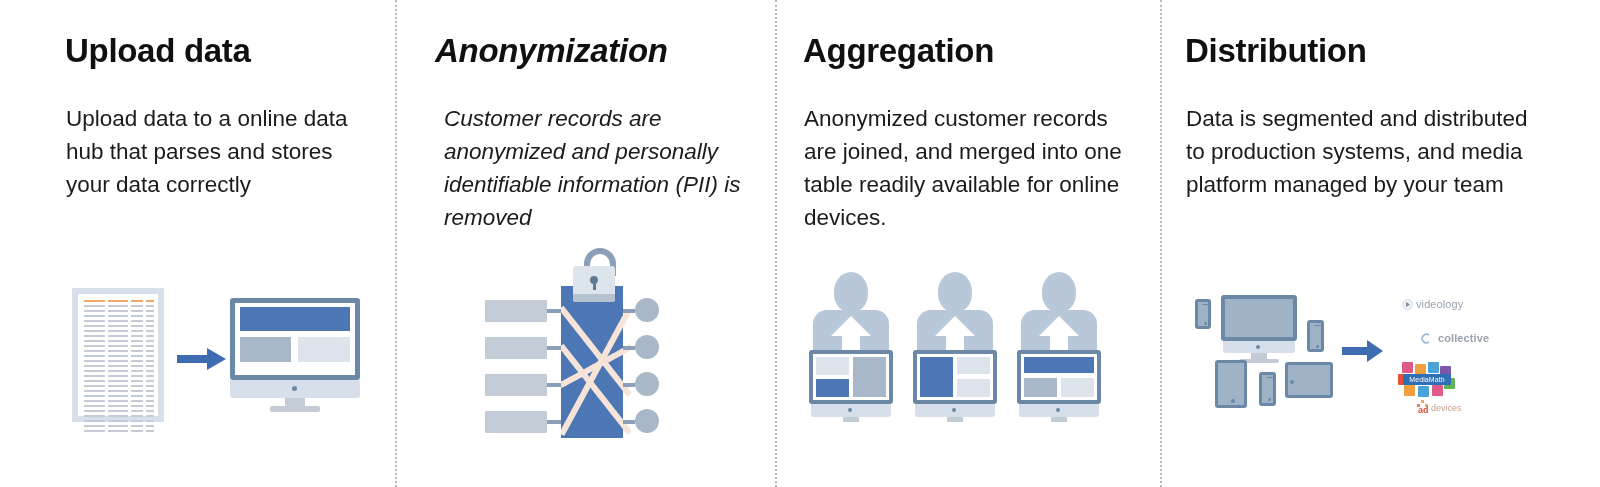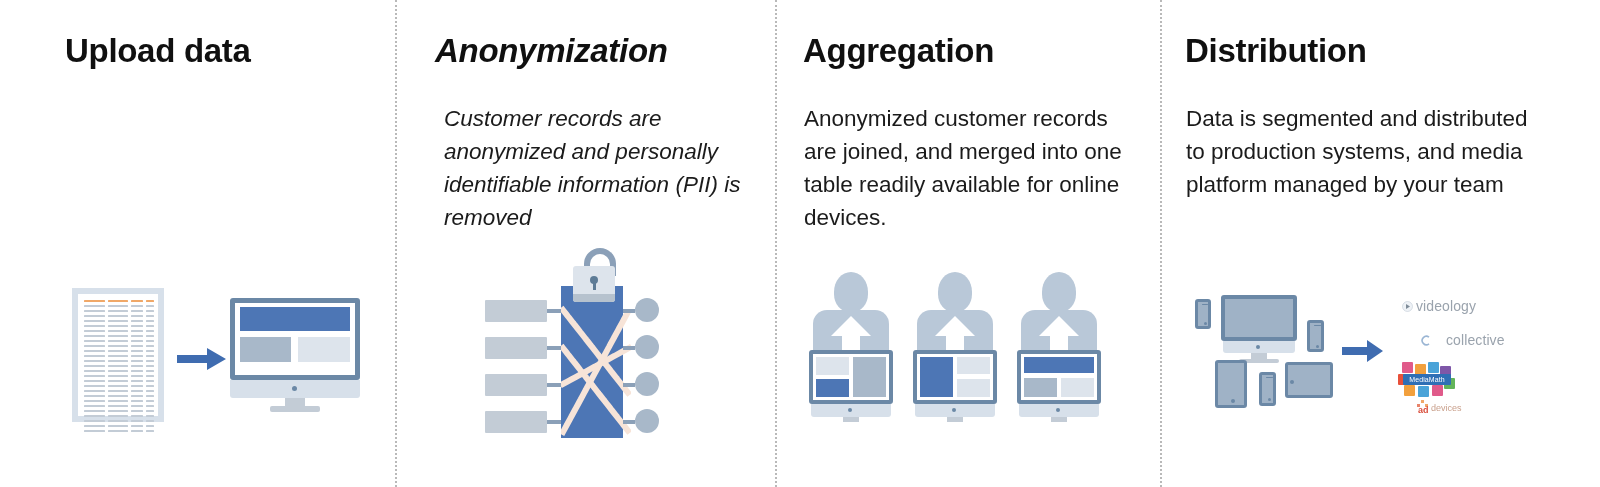--- a/index.html
+++ b/index.html
@@ -65,38 +65,39 @@
   .p-body{position:absolute;background:#b9c8d8;border-radius:14px 14px 0 0;}
 
   
   .dev{position:absolute;border:3px solid #6b88a6;background:#9fb2c6;box-sizing:border-box;}
   .dev-phone{border-radius:3px;}
   .dev-tab{border-radius:3px;}
   .dev-dot{position:absolute;background:#6b88a6;border-radius:50%;}
   .dev-line{position:absolute;background:#6b88a6;border-radius:1px;}
 
   .logo{position:absolute;}
-  .logo-txt{font-size:14px;color:#9aa3ad;letter-spacing:.1px;white-space:nowrap;}
+  .logo-txt{font-size:11px;color:#9aa3ad;letter-spacing:.1px;white-space:nowrap;}
   .mm-box{position:absolute;}
   .mm-sq{position:absolute;border-radius:1px;}
   .mm-label{position:absolute;background:#2f6fb5;color:#fff;font-size:7px;
             text-align:center;border-radius:1px;letter-spacing:.1px;}
   .ad-txt{font-size:9px;white-space:nowrap;}
 </style>
 </head>
 <body>
 
 <div id="board">
 
   <div class="divider d1"></div>
   <div class="divider d2"></div>
   <div class="divider d3"></div>
 
   <div class="panel p1">
     <div class="title" style="left:65px;top:32px;">Upload data</div>
+    <div class="body" style="left:66px;top:102px;width:312px;">Upload data to a online data hub that parses and stores your data correctly</div>
 
     <div class="art" style="left:72px;top:288px;">
 
       <div style="position:relative;width:300px;height:140px;">
 
         <div style="position:absolute;left:0;top:0;">
           <div class="doc-shadow"></div>
           <div class="doc-page"></div>
           <div class="doc-rows">
             <div class="drow dhead">
@@ -441,21 +442,21 @@
         <div style="position:absolute;left:205px;top:0;width:160px;height:135px;">
 
           <div class="logo" style="left:12px;top:6px;display:flex;align-items:center;gap:3px;">
             <svg width="11" height="11" viewBox="0 0 11 11">
               <circle cx="5.5" cy="5.5" r="5" fill="#eef2f6" stroke="#c3ccd6" stroke-width="0.6"></circle>
               <path d="M4 3 L8 5.5 L4 8 Z" fill="#7f8c99"></path>
             </svg>
             <span class="logo-txt">videology</span>
           </div>
 
-          <div class="logo" style="left:30px;top:40px;display:flex;align-items:center;gap:15px;">
+          <div class="logo" style="left:30px;top:40px;display:flex;align-items:center;gap:7px;font-weight:bold;">
             <svg width="11" height="11" viewBox="0 0 11 11">
               <path d="M9 2.2 A4.2 4.2 0 1 0 9 8.8" fill="none" stroke="#9bb6d4" stroke-width="1.6"></path>
             </svg>
             <span class="logo-txt">collective</span>
           </div>
 
           <div class="logo mm-box" style="left:8px;top:70px;width:56px;height:34px;">
             <div class="mm-sq" style="left:4px;top:0px;width:11px;height:11px;background:#e05a8a;"></div>
             <div class="mm-sq" style="left:17px;top:2px;width:11px;height:11px;background:#f2a03d;"></div>
             <div class="mm-sq" style="left:30px;top:0px;width:11px;height:11px;background:#4aa3d8;"></div>

